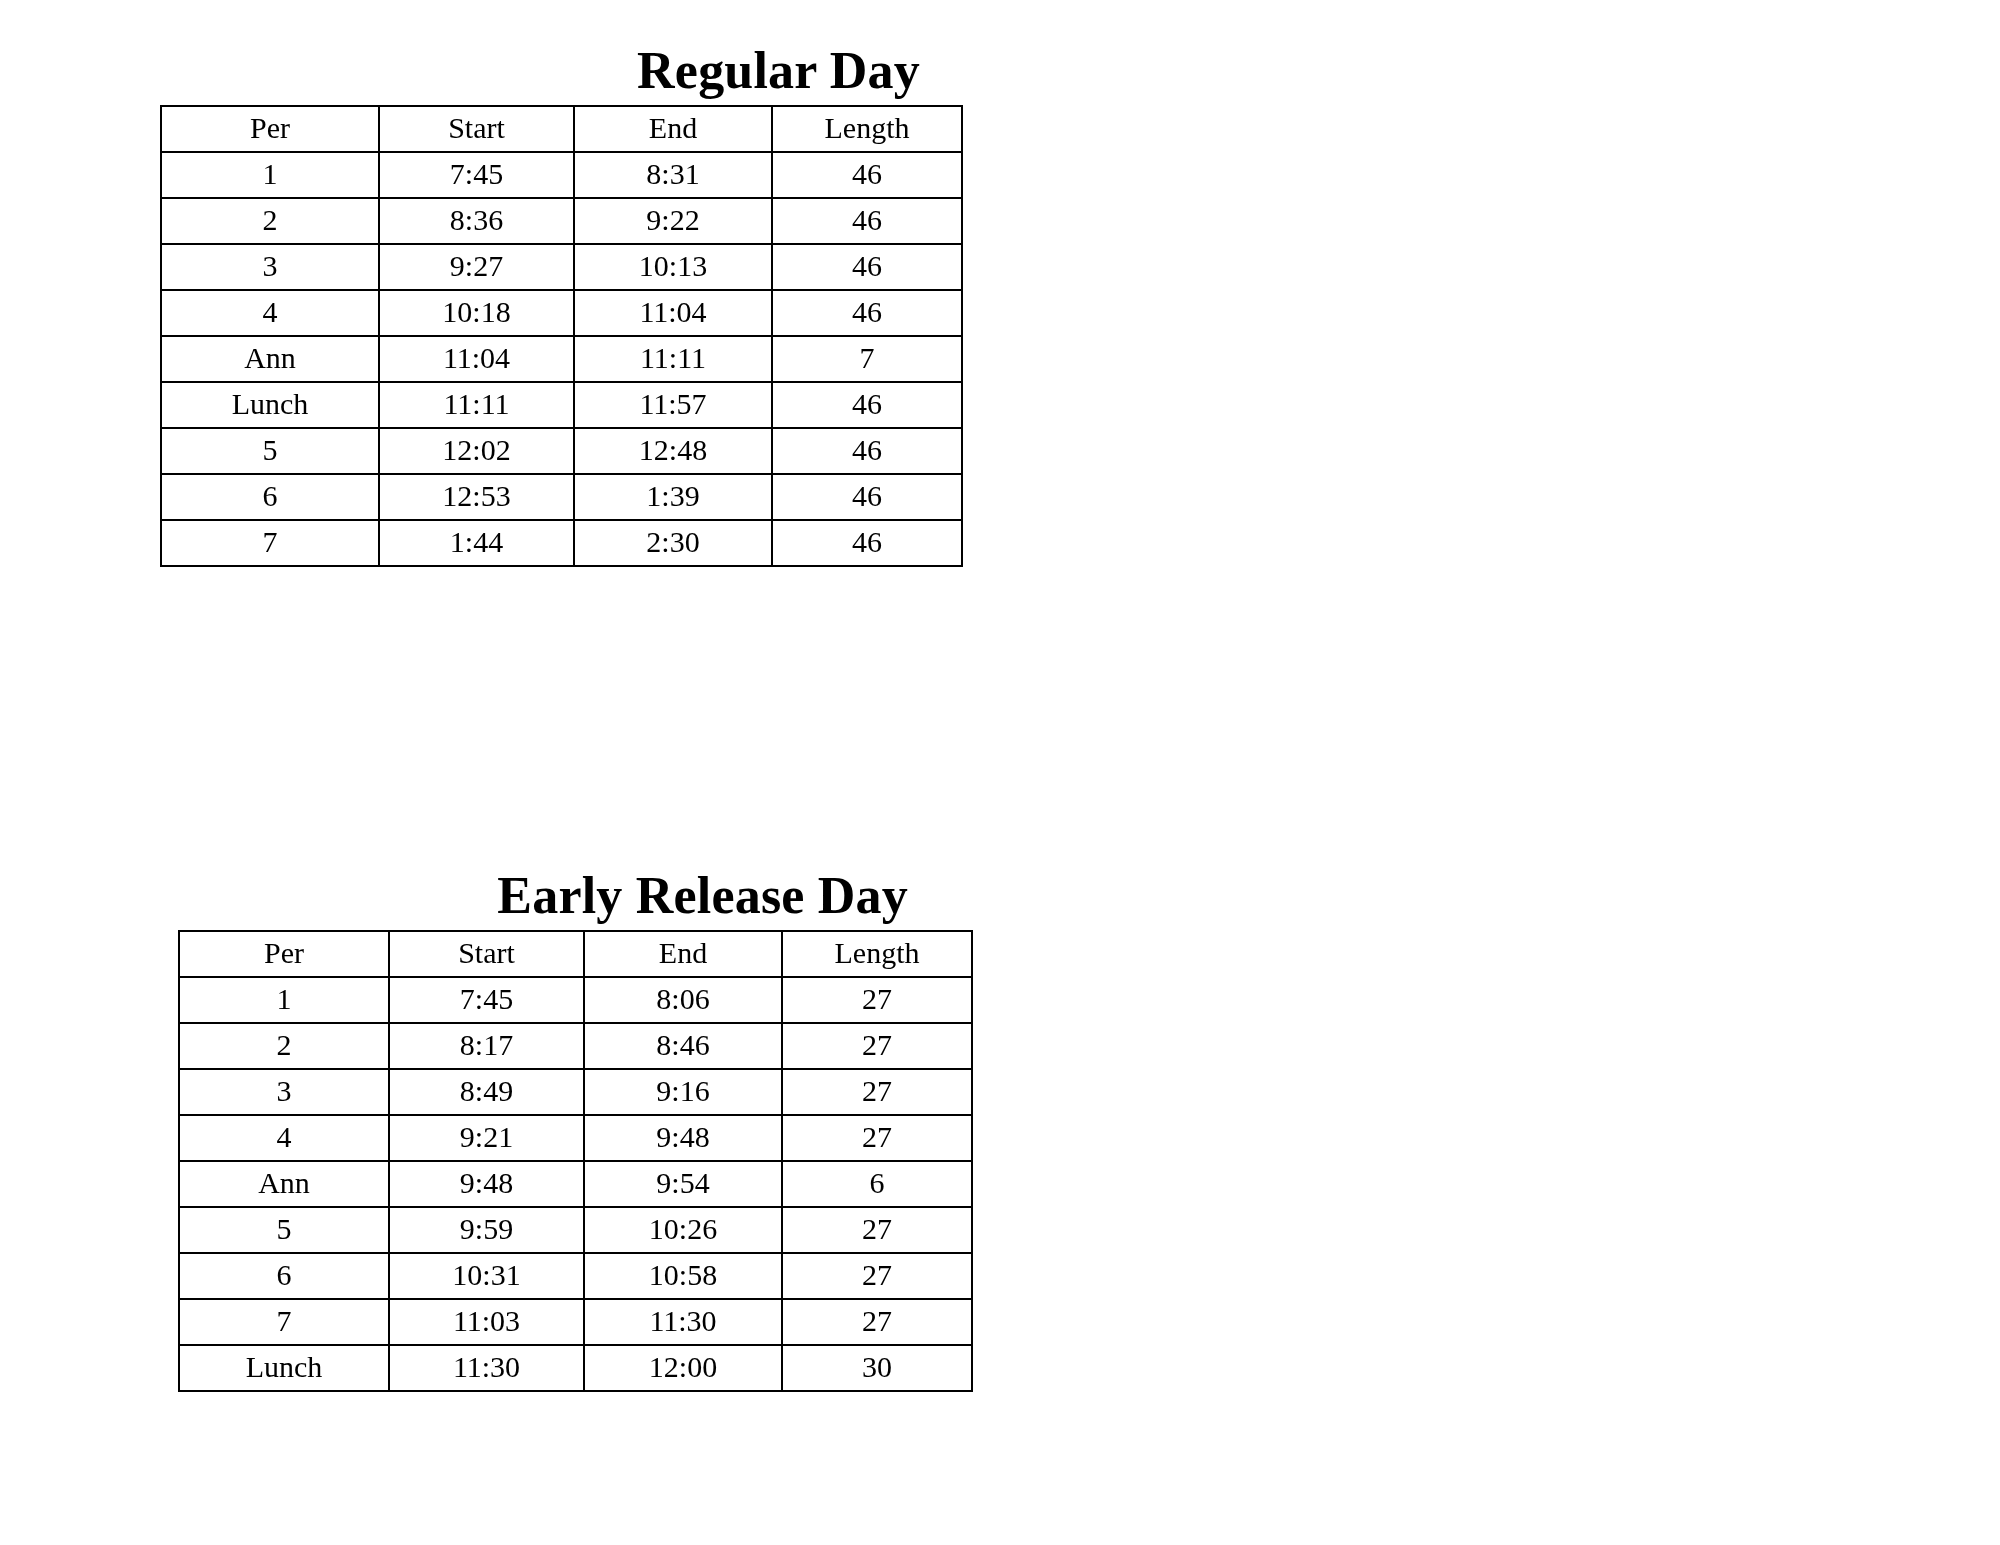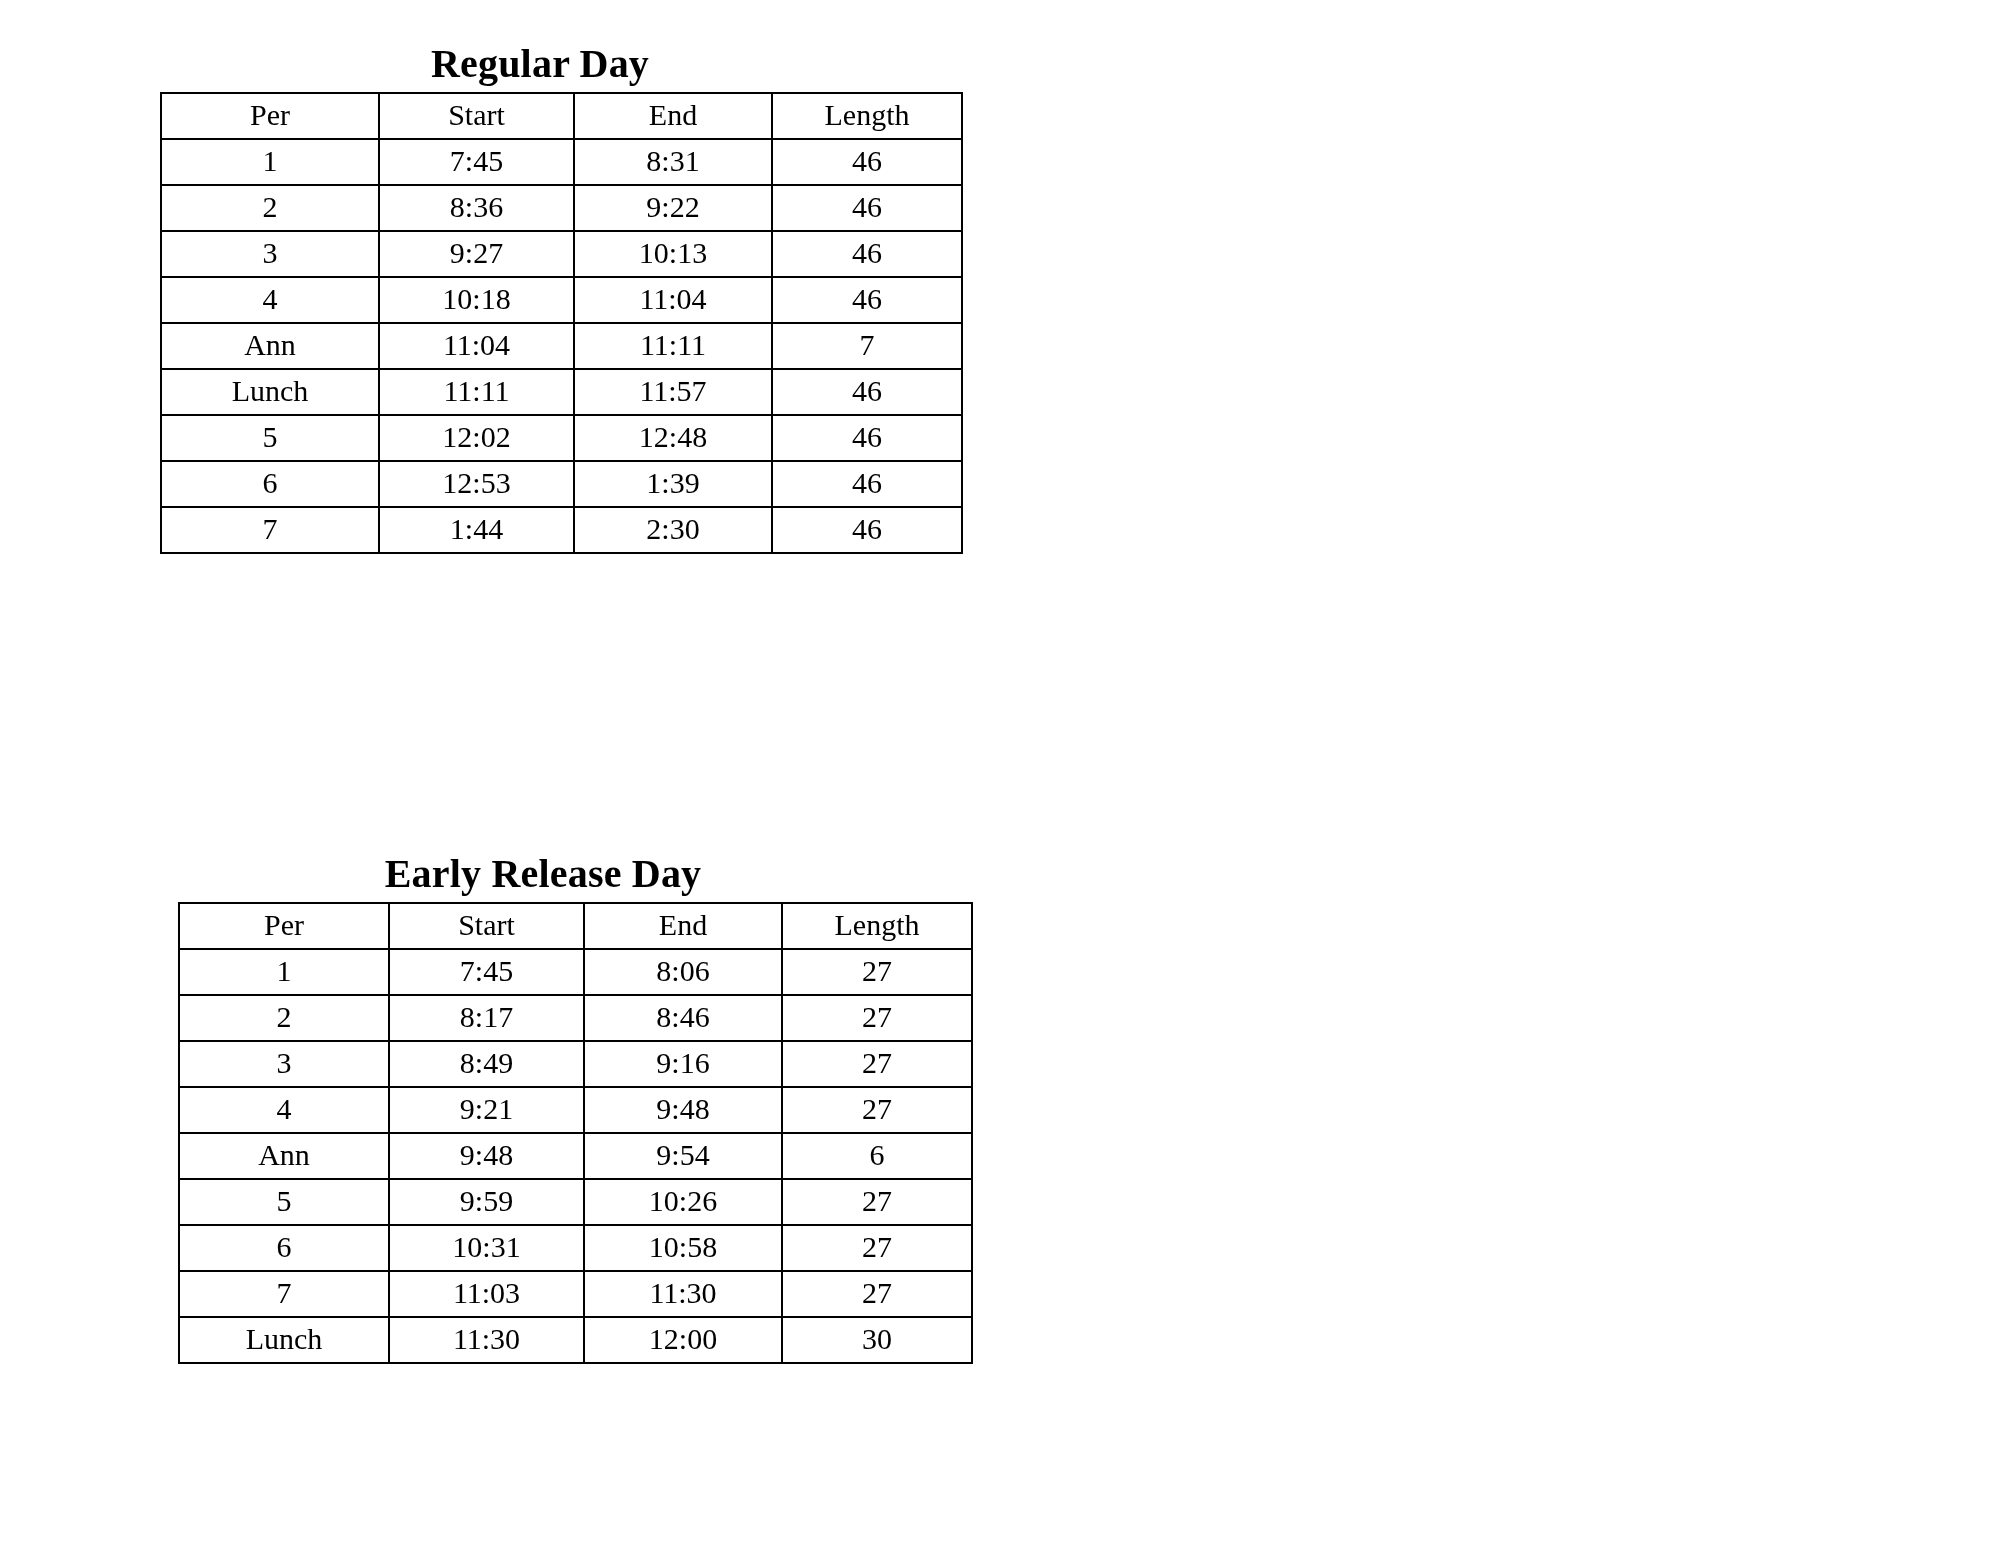--- a/index.html
+++ b/index.html
@@ -26,26 +26,26 @@
     grid-template-rows: 830px 715px;
   }
   .cellblock {
     position: relative;
   }
   .block-inner {
     position: absolute;
   }
   
   .pos-regular      { left: 160px;  top: 42px; }
-  .pos-early        { left: 178px;  top: 22px; }
+  .pos-early        { left: 178px;  top: 37px; }
 
   .sched-title {
     font-weight: bold;
-    font-size: 40px;
-    text-align: center;
+    font-size: 52px;
+    text-align: right;
     letter-spacing: 0.2px;
     margin: 0 0 6px 0;
     line-height: 1.1;
   }
   .pos-regular .sched-title   { width: 760px; }
   .pos-early .sched-title     { width: 730px; }
 
   table.sched {
     border-collapse: collapse;
     font-size: 30px;

